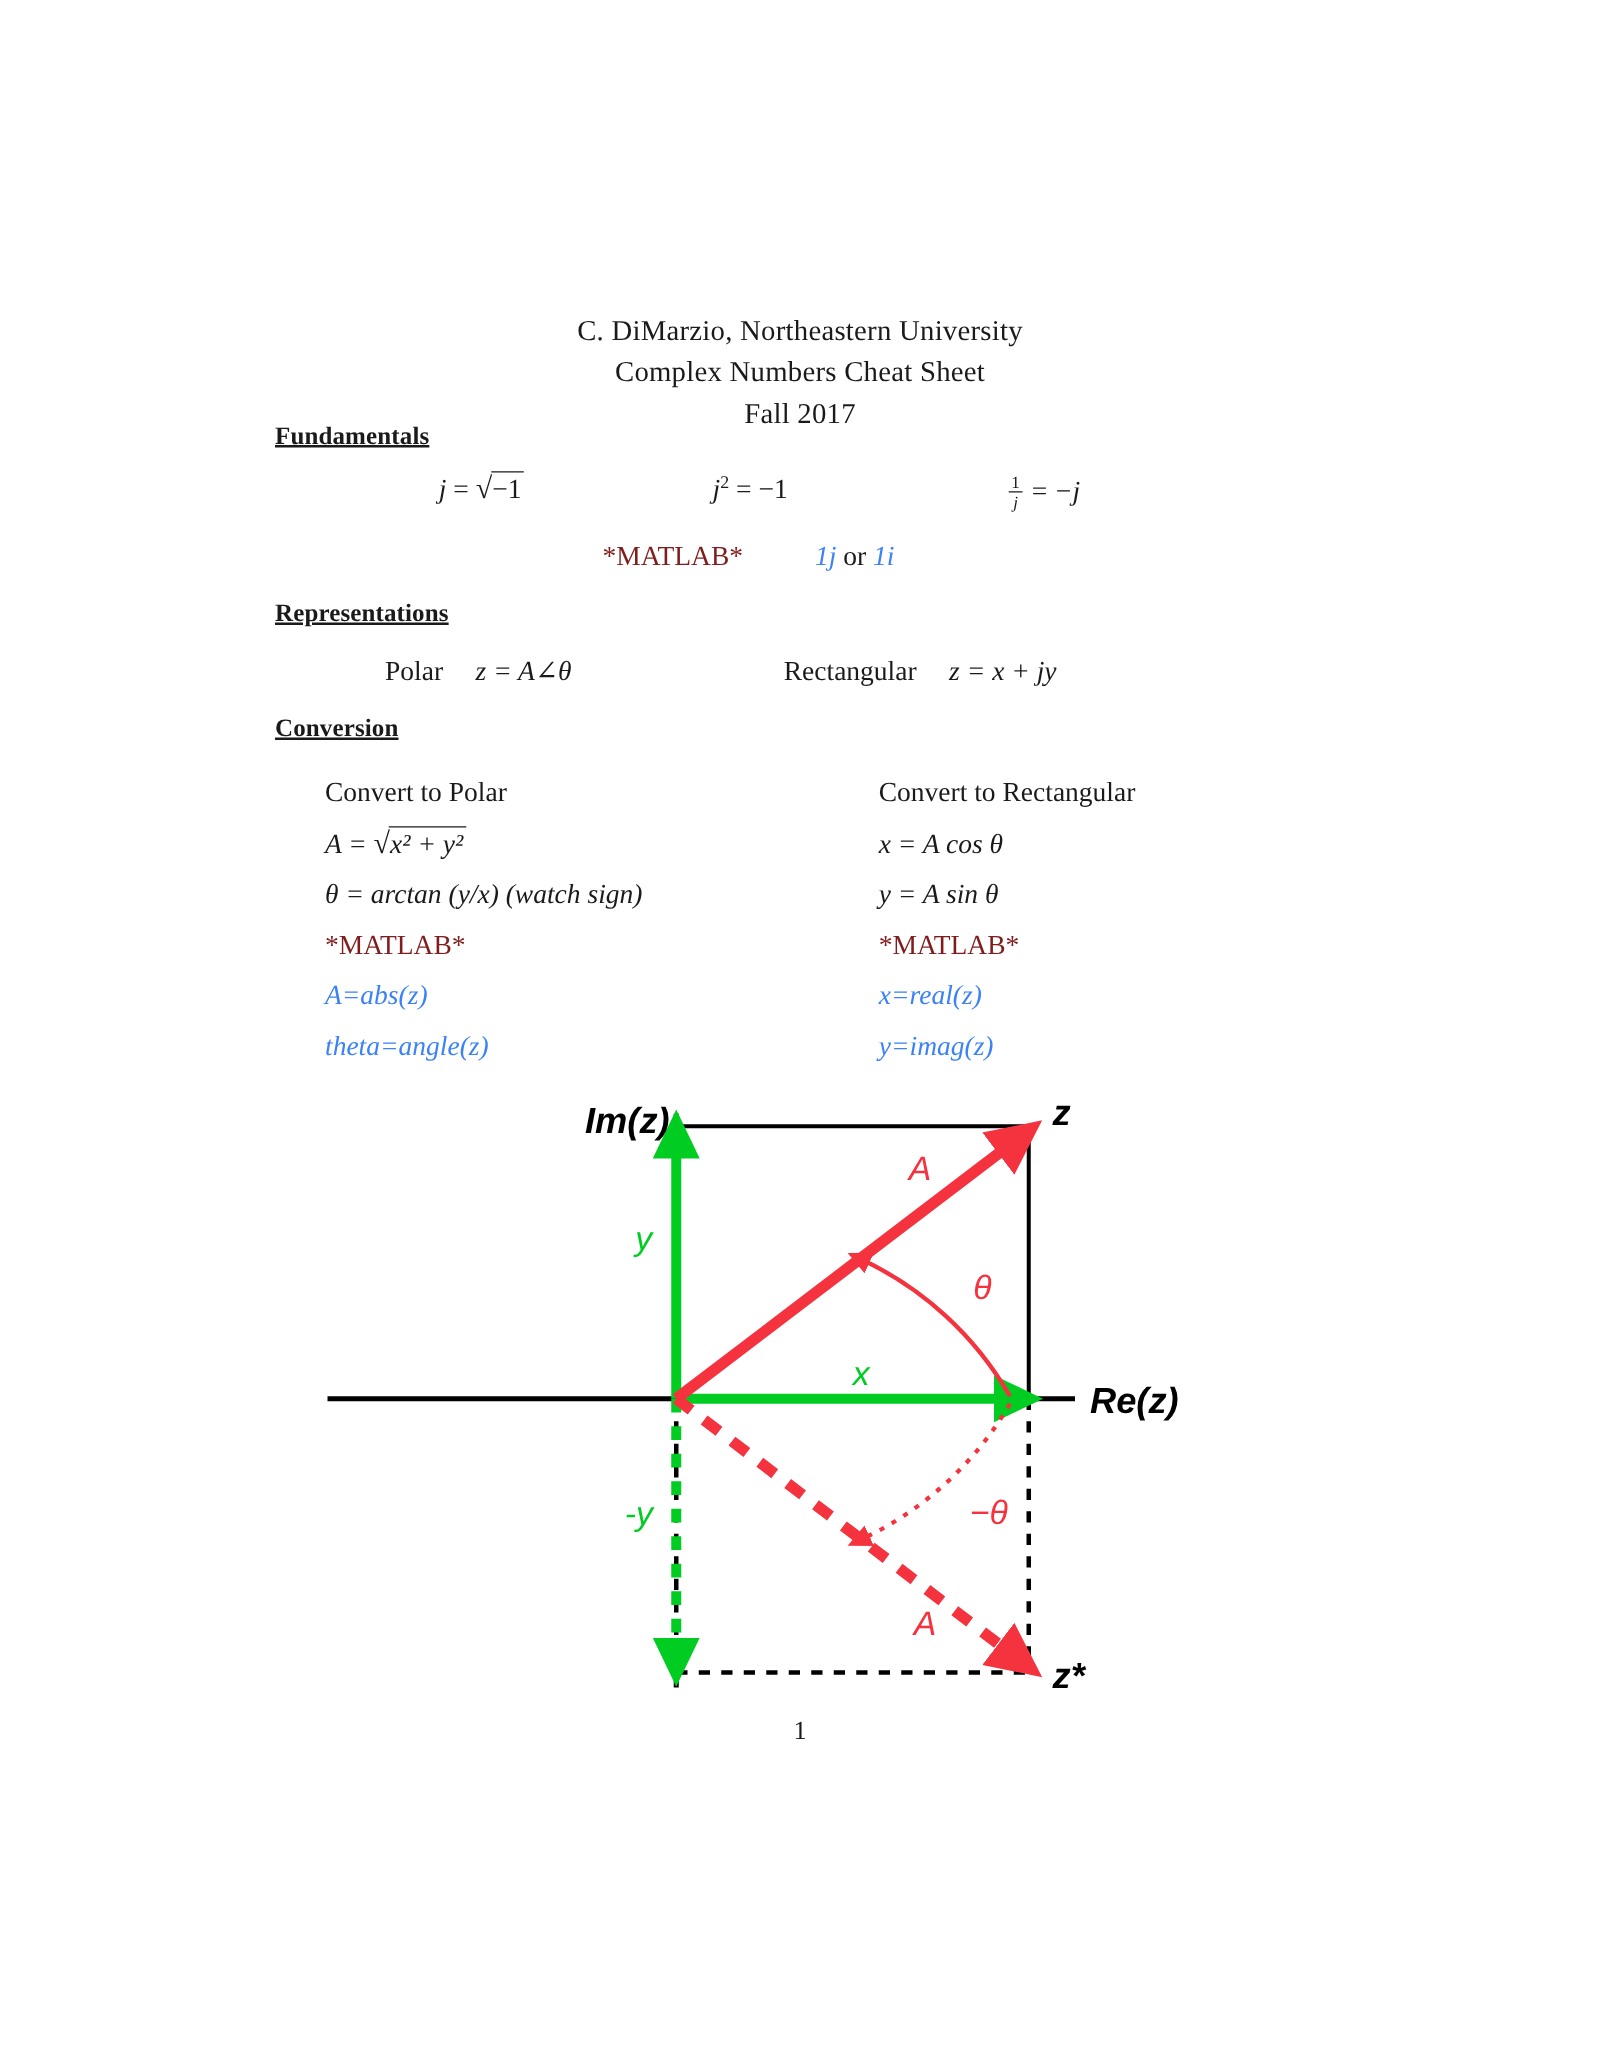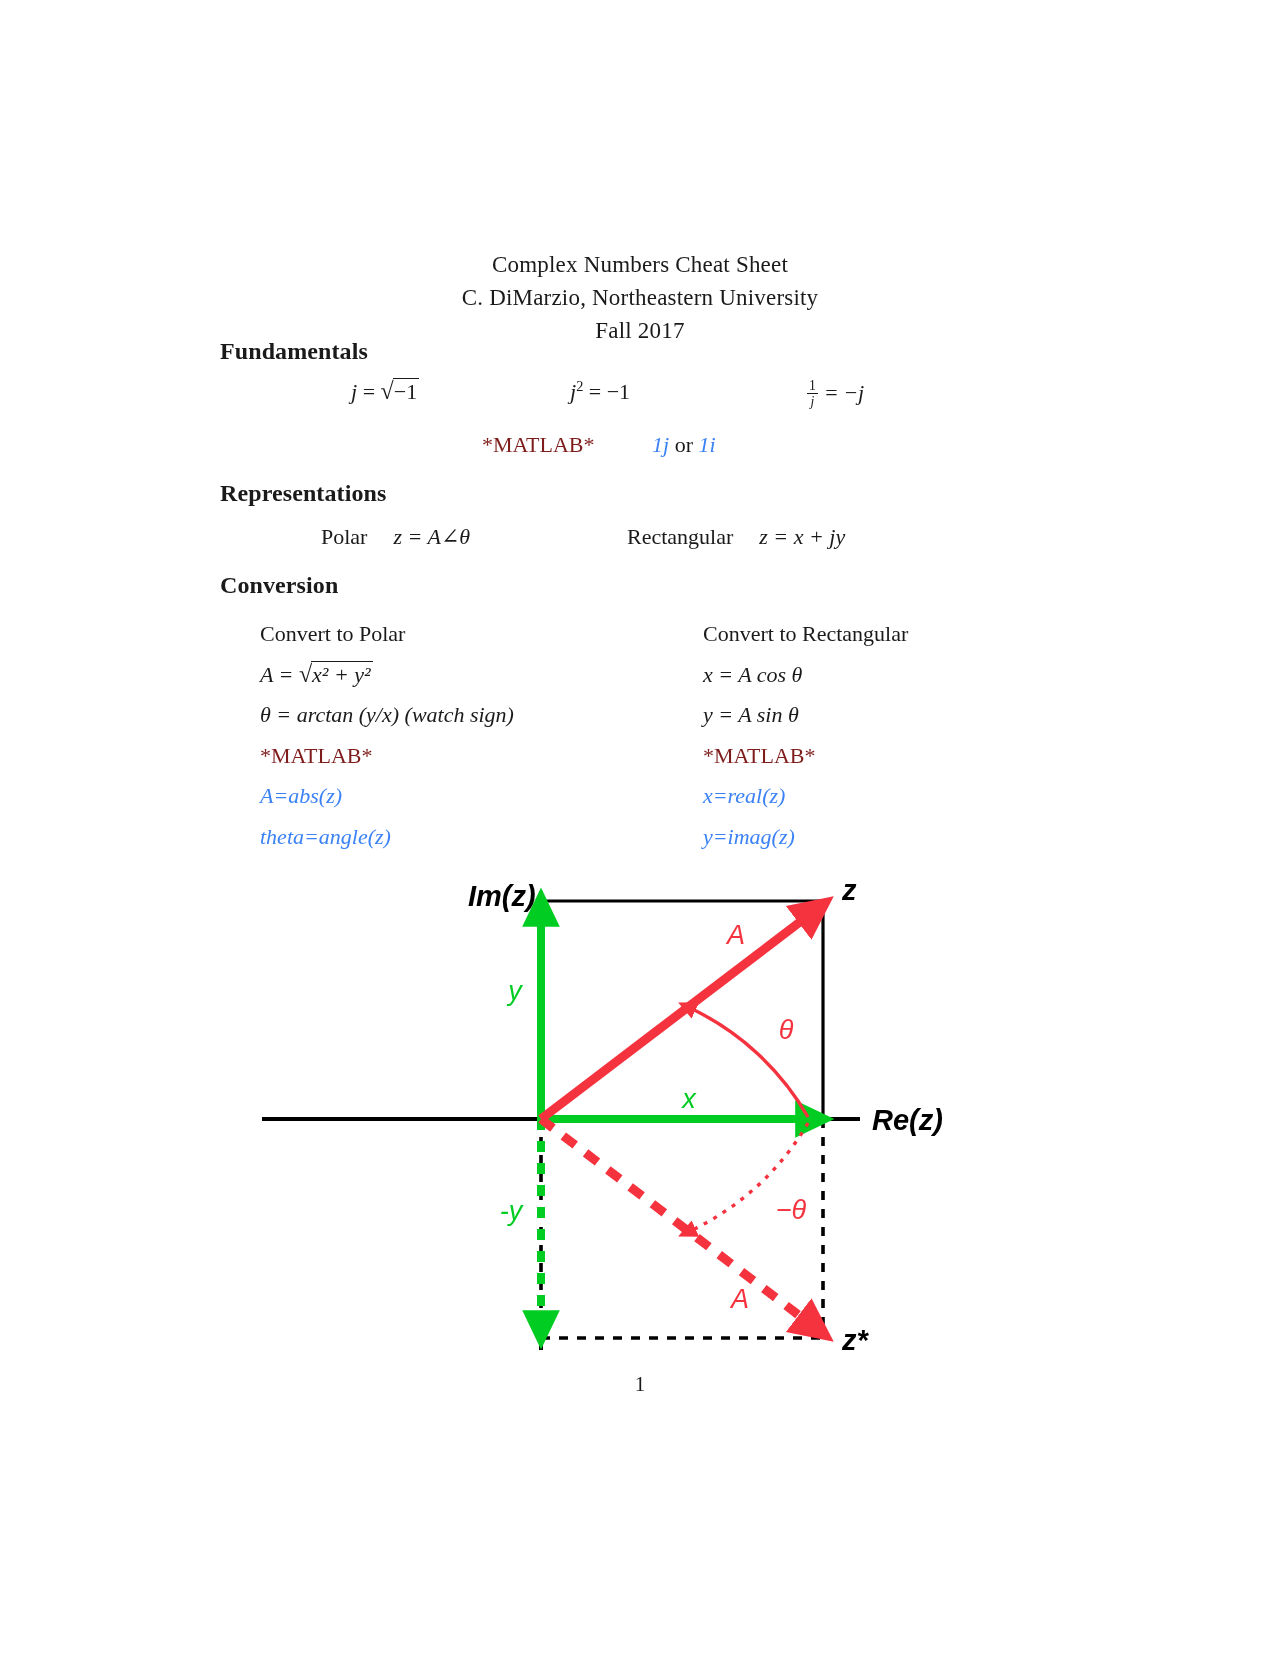--- a/index.html
+++ b/index.html
@@ -31,22 +31,23 @@
     line-height: 33px;
     letter-spacing: 0.2px;
   }
   .title-line { display: block; }
 
   
   .section-head {
     position: absolute;
     left: 220px;
     font-weight: bold;
-    font-size: 24px;
+    font-size: 20px;
     letter-spacing: 0.1px;
+    text-decoration: underline;
   }
   #head-fundamentals { top: 338px; }
   #head-representations { top: 480px; }
   #head-conversion { top: 572px; }
 
   
   .math { font-family: "Liberation Serif", "DejaVu Serif", serif; }
   .mi { font-style: italic; }
   .mrow {
     position: absolute;
@@ -87,21 +88,21 @@
   
   .matlab { color: #7f1d1d; }
   .matlab-code { color: #3b82f6; font-style: italic; }
 
   #fund-matlab { left: 220px; top: 432px; width: 840px; font-size: 22px; }
   #fm-label { position: absolute; left: 262px; }
   #fm-code  { position: absolute; left: 432px; }
 
   
   #rep-row { left: 220px; top: 524px; width: 900px; font-size: 22px; }
-  #rep-polar { position: absolute; left: 101px; }
+  #rep-polar { position: absolute; left: 88px; }
   #rep-rect  { position: absolute; left: 407px; }
   .rep-word { margin-right: 26px; }
 
   
   .conv-col {
     position: absolute;
     font-size: 22px;
     line-height: 29.5px;
     white-space: nowrap;
   }
@@ -128,22 +129,22 @@
     text-align: center;
     font-size: 21px;
   }
 </style>
 </head>
 <body>
 
 <div class="page">
 
   <div class="title-block">
+    <span class="title-line">C. DiMarzio, Northeastern University</span>
     <span class="title-line">Complex Numbers Cheat Sheet</span>
-    <span class="title-line">C. DiMarzio, Northeastern University</span>
     <span class="title-line">Fall 2017</span>
   </div>
 
   <div class="section-head" id="head-fundamentals">Fundamentals</div>
 
   <div class="mrow math" id="fund-row">
 
     <span class="cell" id="f-c1">
       <span class="mi">j</span>
       <span>=</span>

